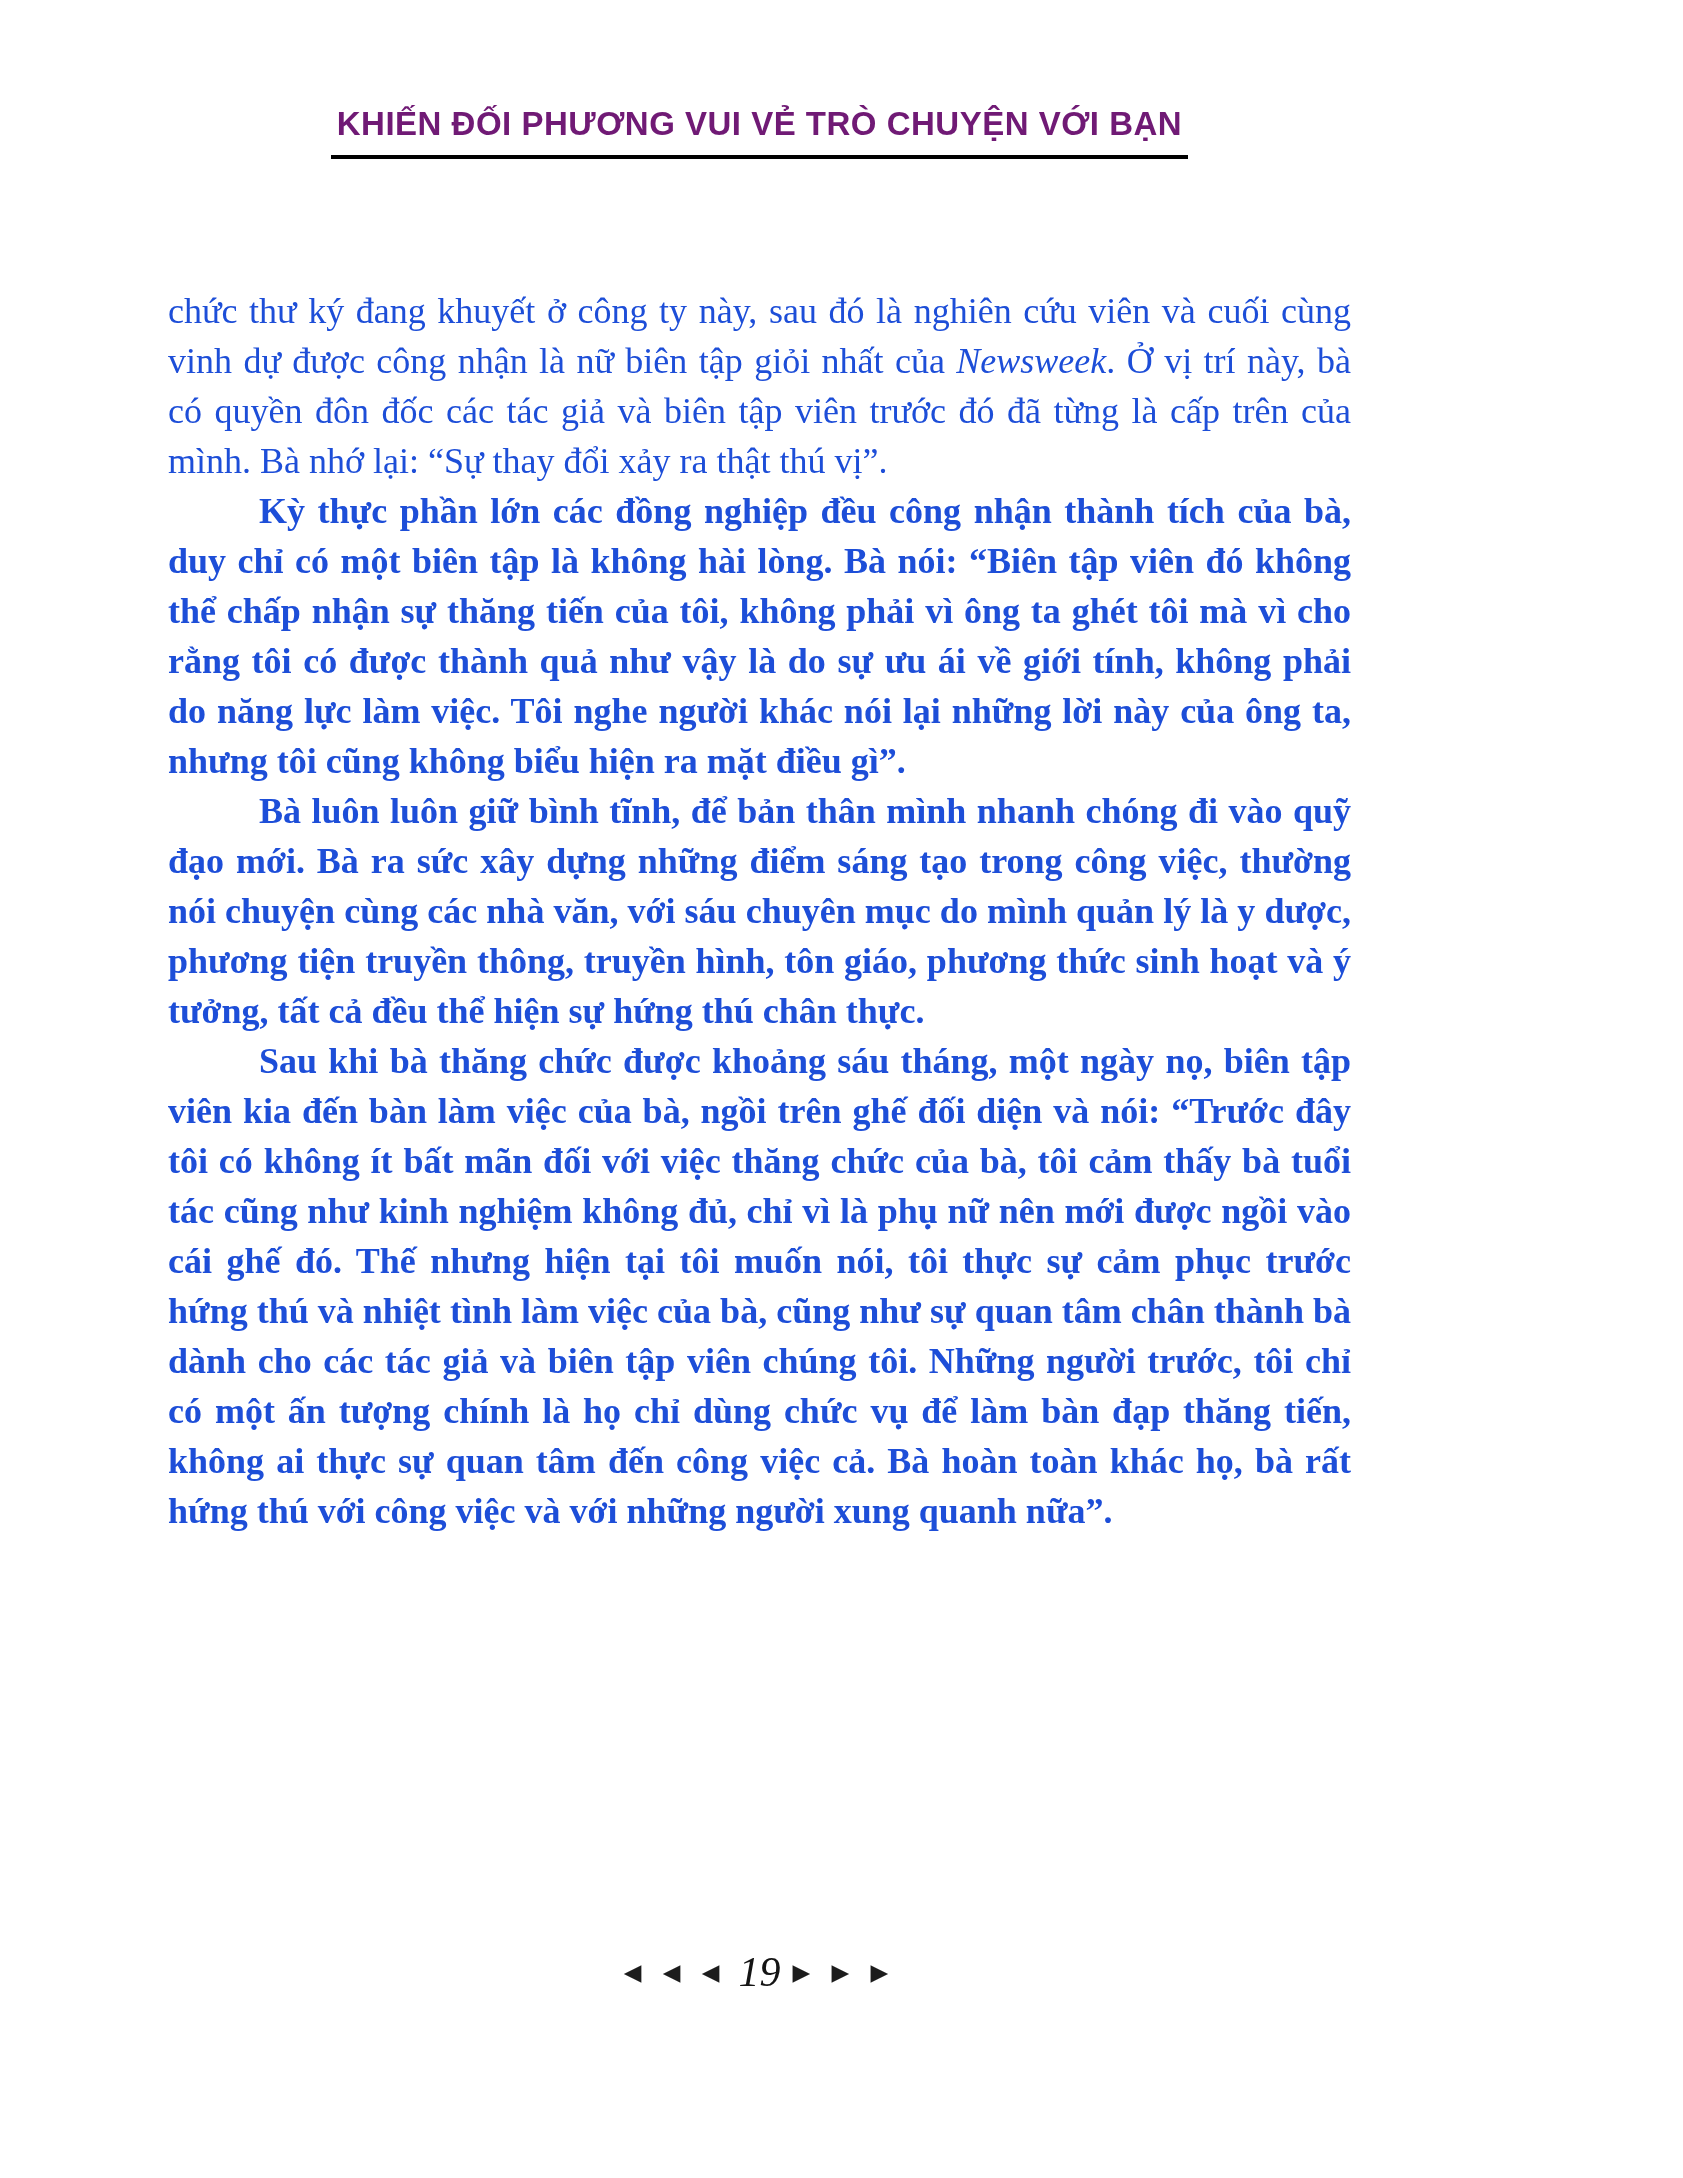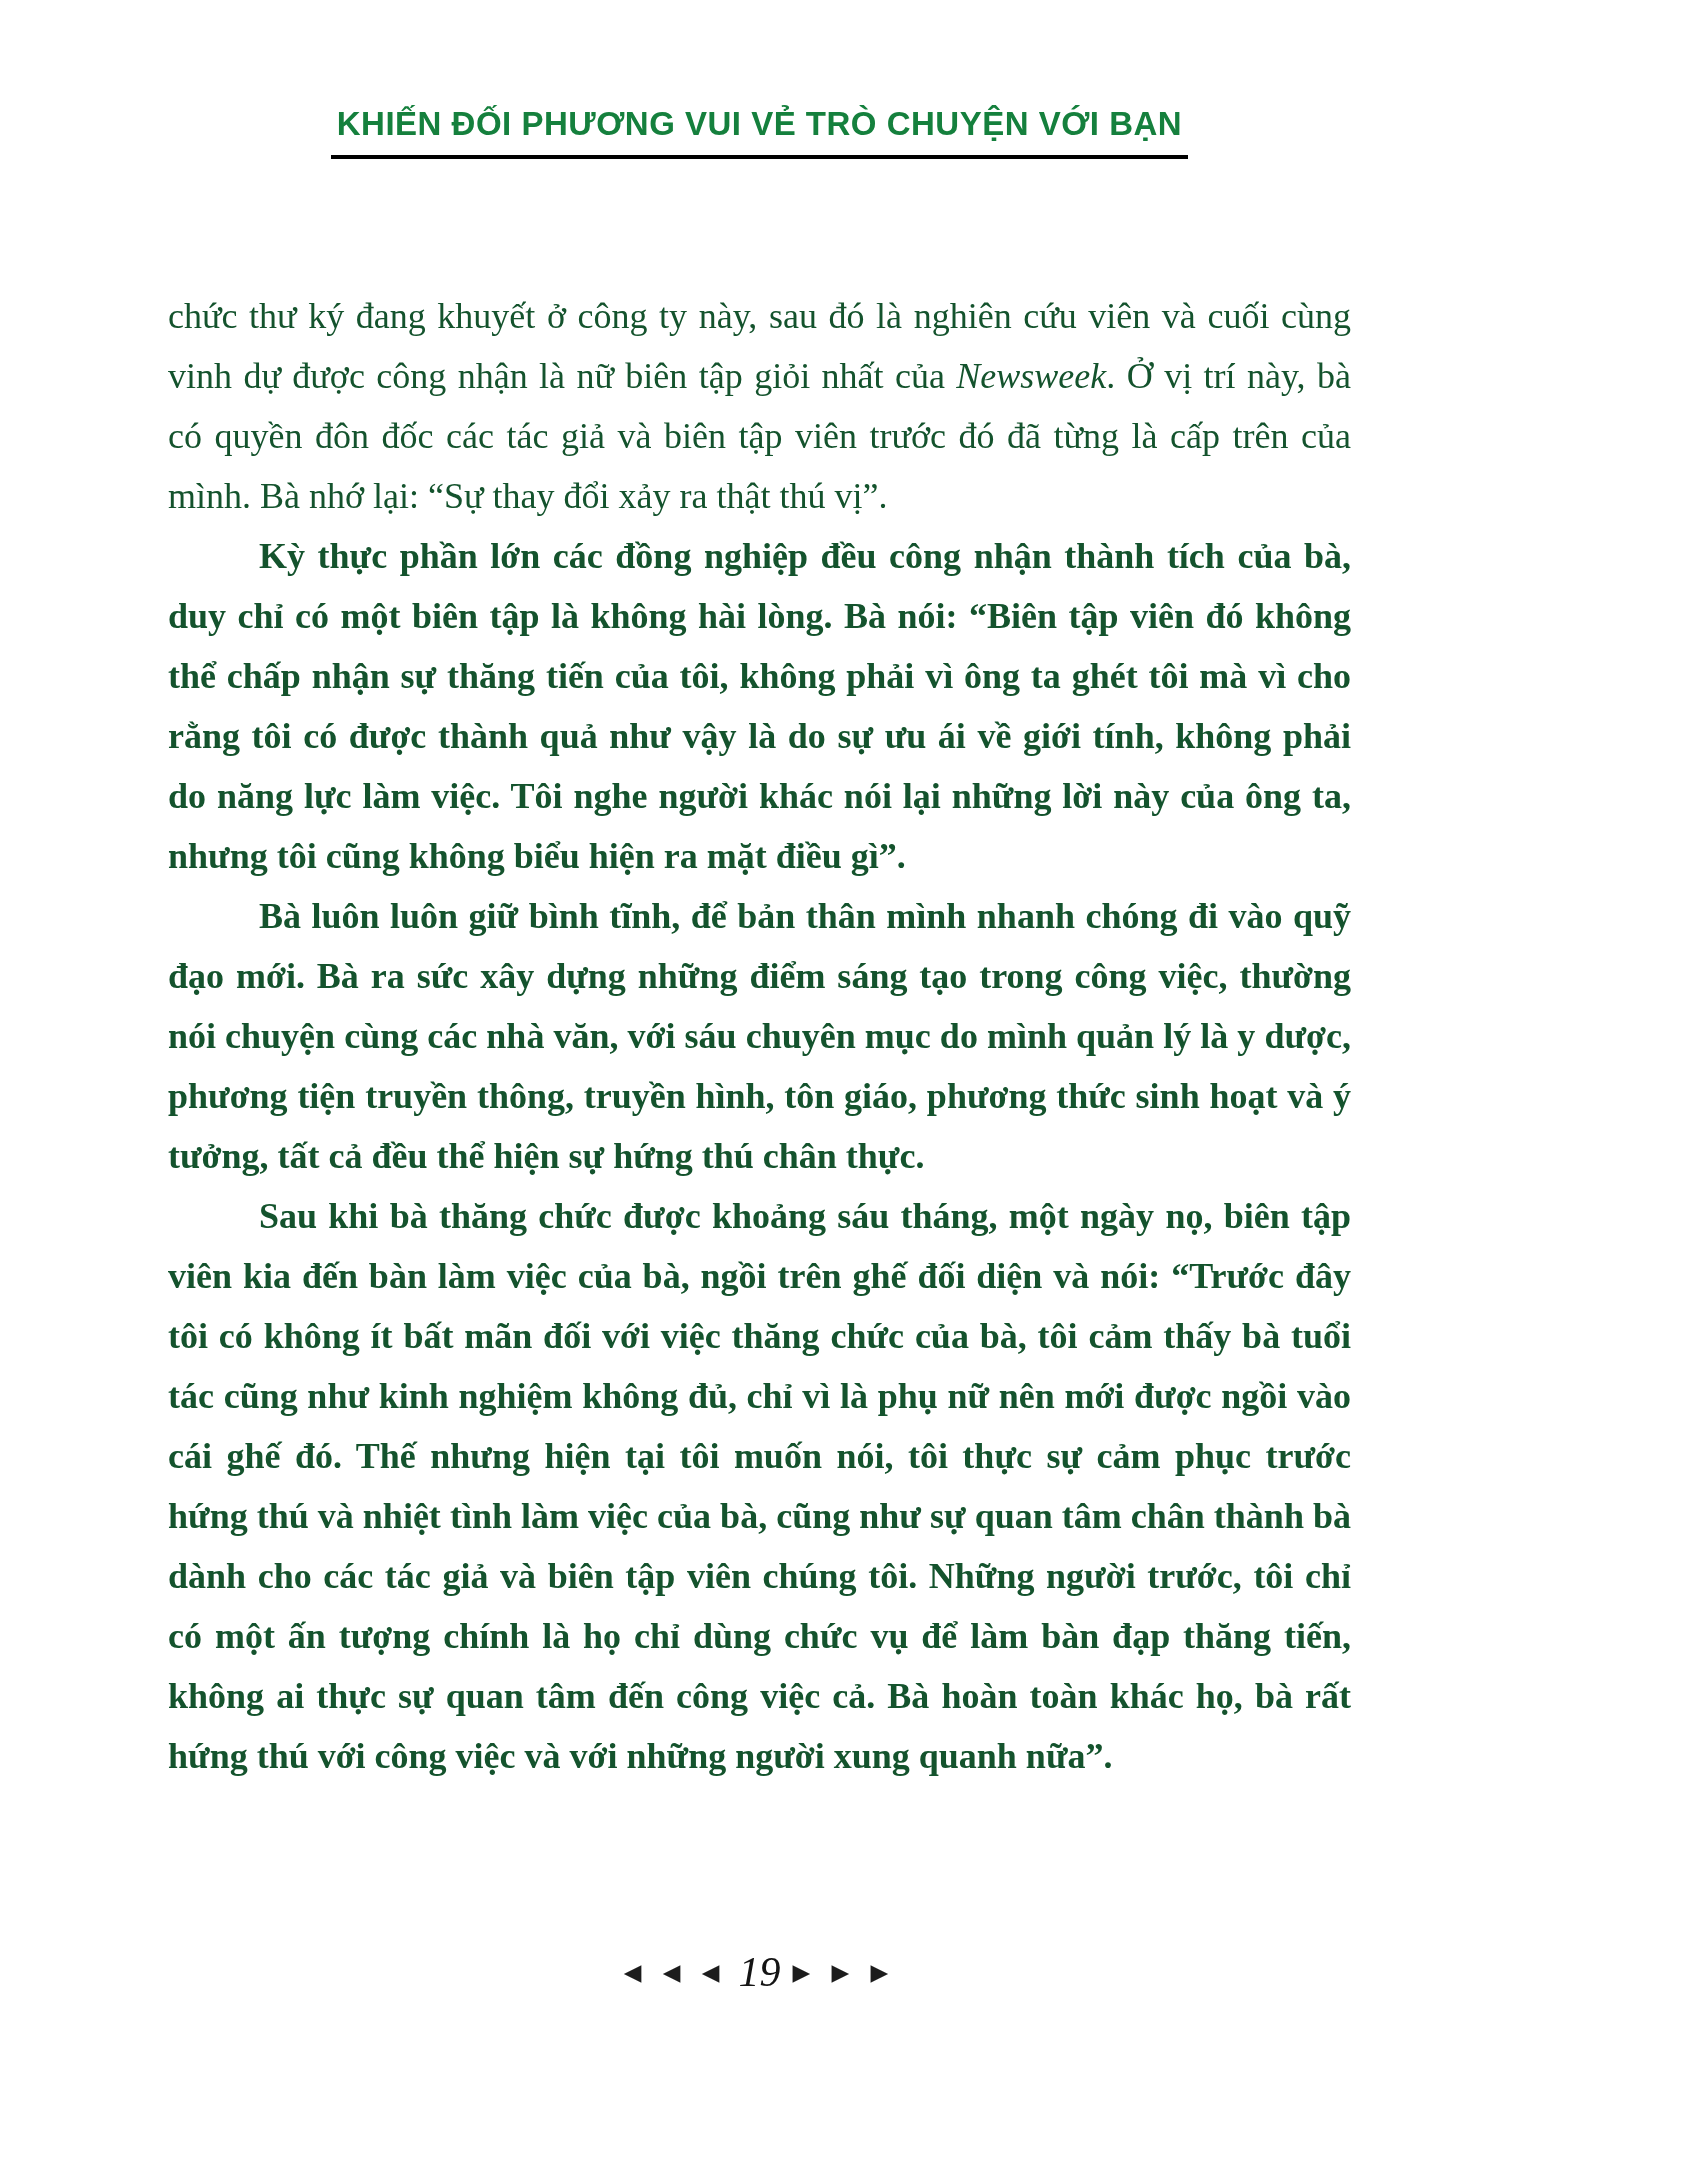--- a/index.html
+++ b/index.html
@@ -24,31 +24,31 @@
   .header {
     text-align: center;
     margin-top: 105px;
   }
   .header-title {
     display: inline-block;
     font-family: "Liberation Sans", "DejaVu Sans", sans-serif;
     font-weight: 700;
     font-size: 33px;
     letter-spacing: 0.5px;
-    color: #15803d;
+    color: #701a75;
     padding: 0 6px 12px 6px;
     border-bottom: 4px solid #000000;
     white-space: nowrap;
   }
   .body-text {
     margin-top: 127px;
     font-size: 36px;
-    line-height: 60px;
+    line-height: 50px;
     text-align: justify;
-    color: #14532d;
+    color: #1d4ed8;
   }
   .body-text p.para {
     margin: 0;
     padding: 0;
   }
   .body-text p.indent {
     text-indent: 91px;
     font-weight: bold;
   }
   .italic {

